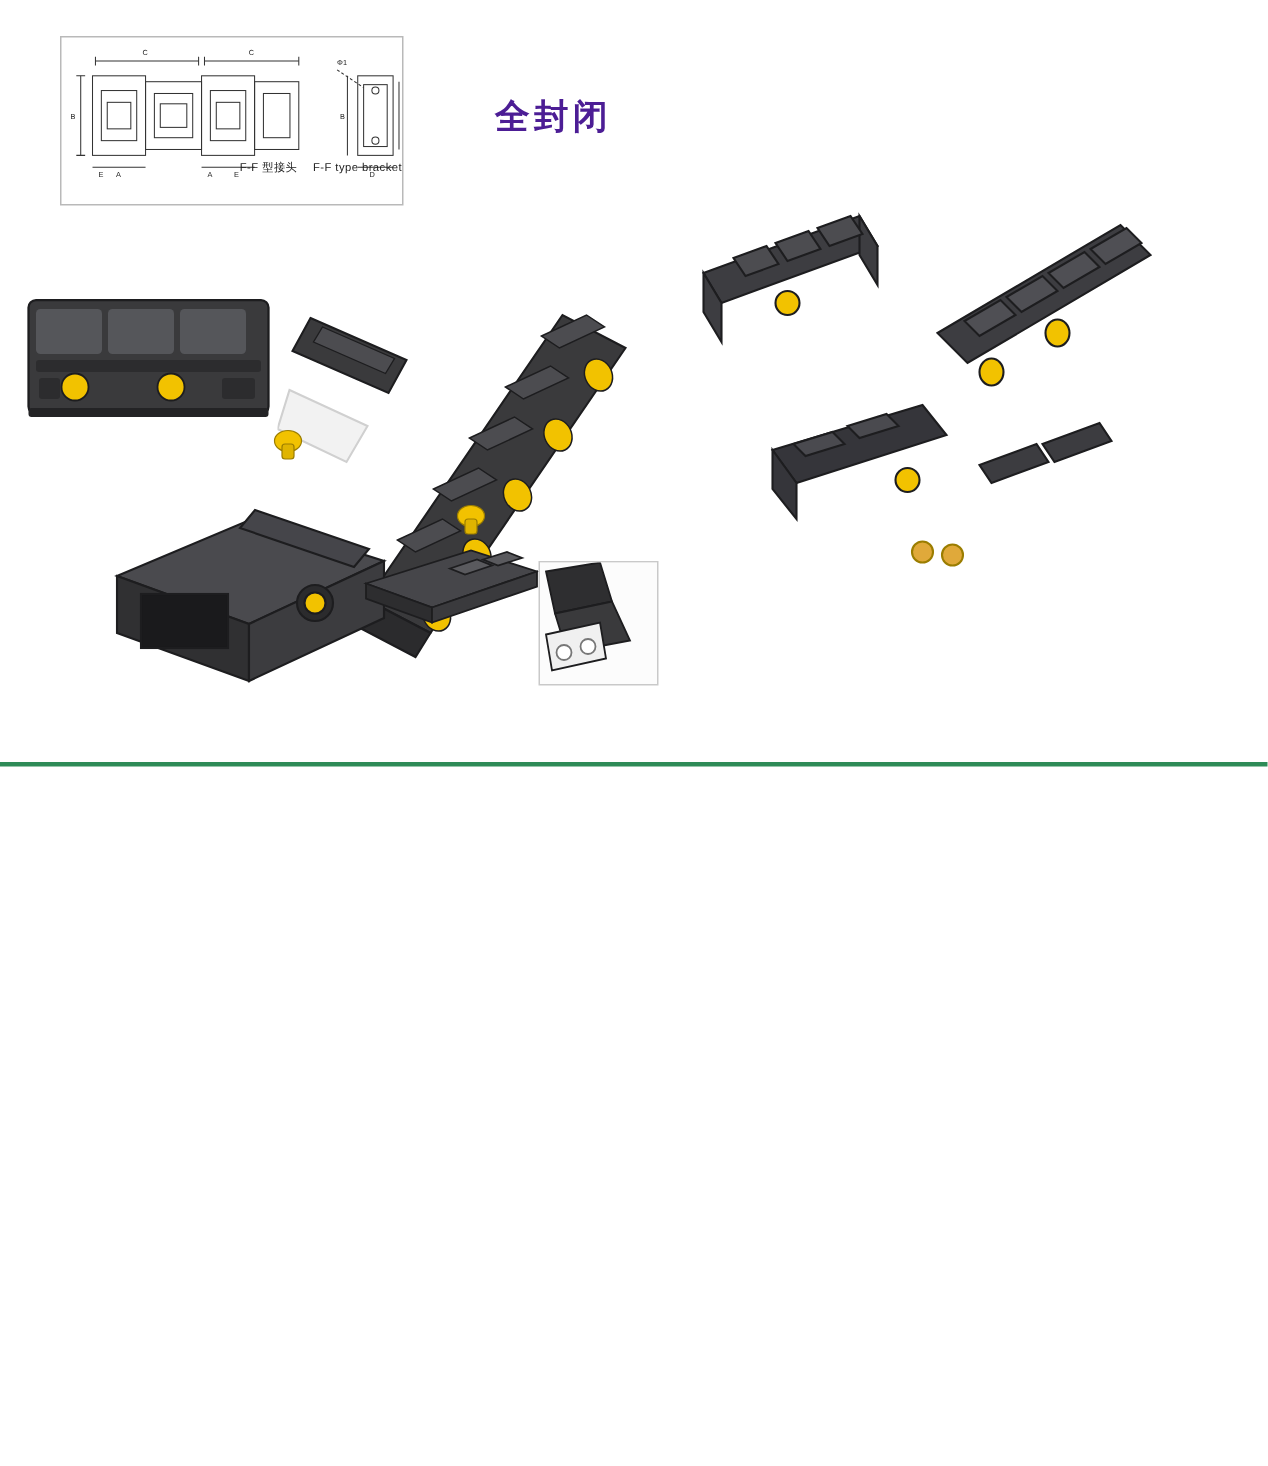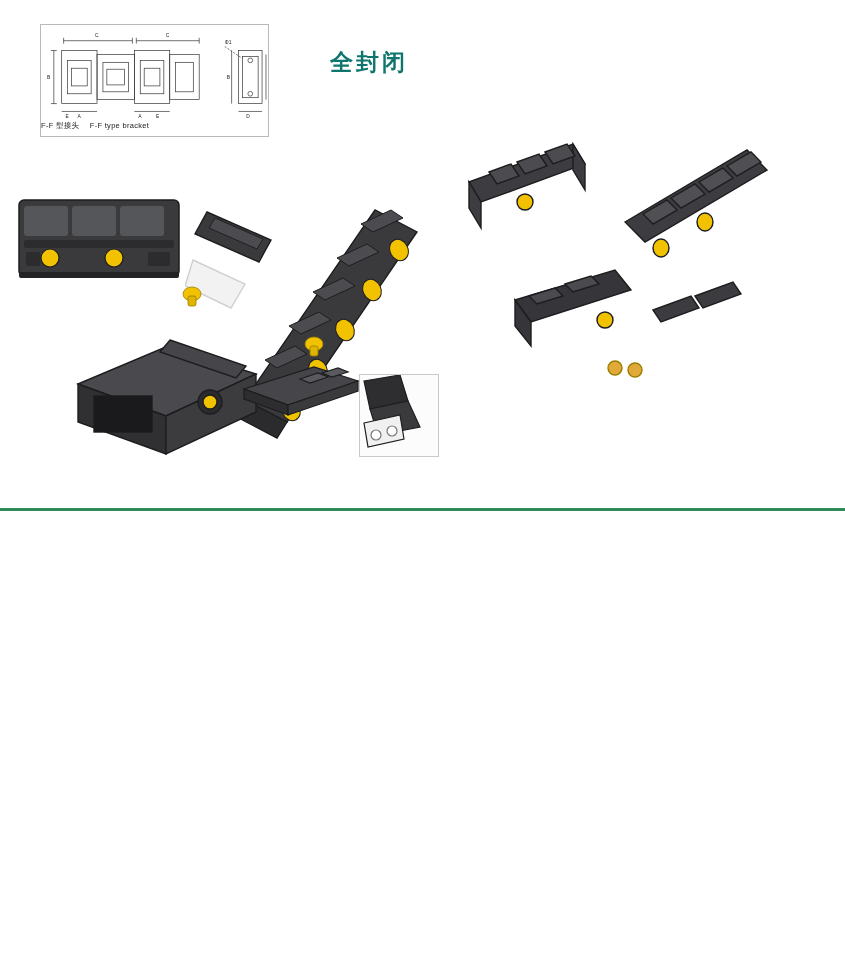--- a/index.html
+++ b/index.html
@@ -34,39 +34,40 @@
     width: 845px;
     height: 3px;
     background: #2e8b57;
   }
 
   .section-title {
     position: absolute;
     font-weight: bold;
     font-size: 23px;
     letter-spacing: 3px;
-    color: #0f766e;
+    color: #4c1d95;
+    margin-top: 15px;
   }
   #title-top { left: 330px; top: 47px; }
 
   
   .spec-box {
     position: absolute;
     background: #fff;
     border: 1px solid #b9b9b9;
     box-sizing: border-box;
   }
   #spec-top { left: 40px; top: 24px; width: 229px; height: 113px; }
 
   .spec-caption {
     position: absolute;
-    bottom: 5px;
+    bottom: 19px;
     left: 0;
     width: 100%;
-    text-align: left;
+    text-align: right;
     font-size: 7.5px;
     color: #222;
     letter-spacing: .3px;
   }
   .spec-caption .en { margin-left: 8px; }
 
   .spec-canvas { position: absolute; left: 0; top: 0; width: 100%; height: 100%; }
 
   
   .illus {

